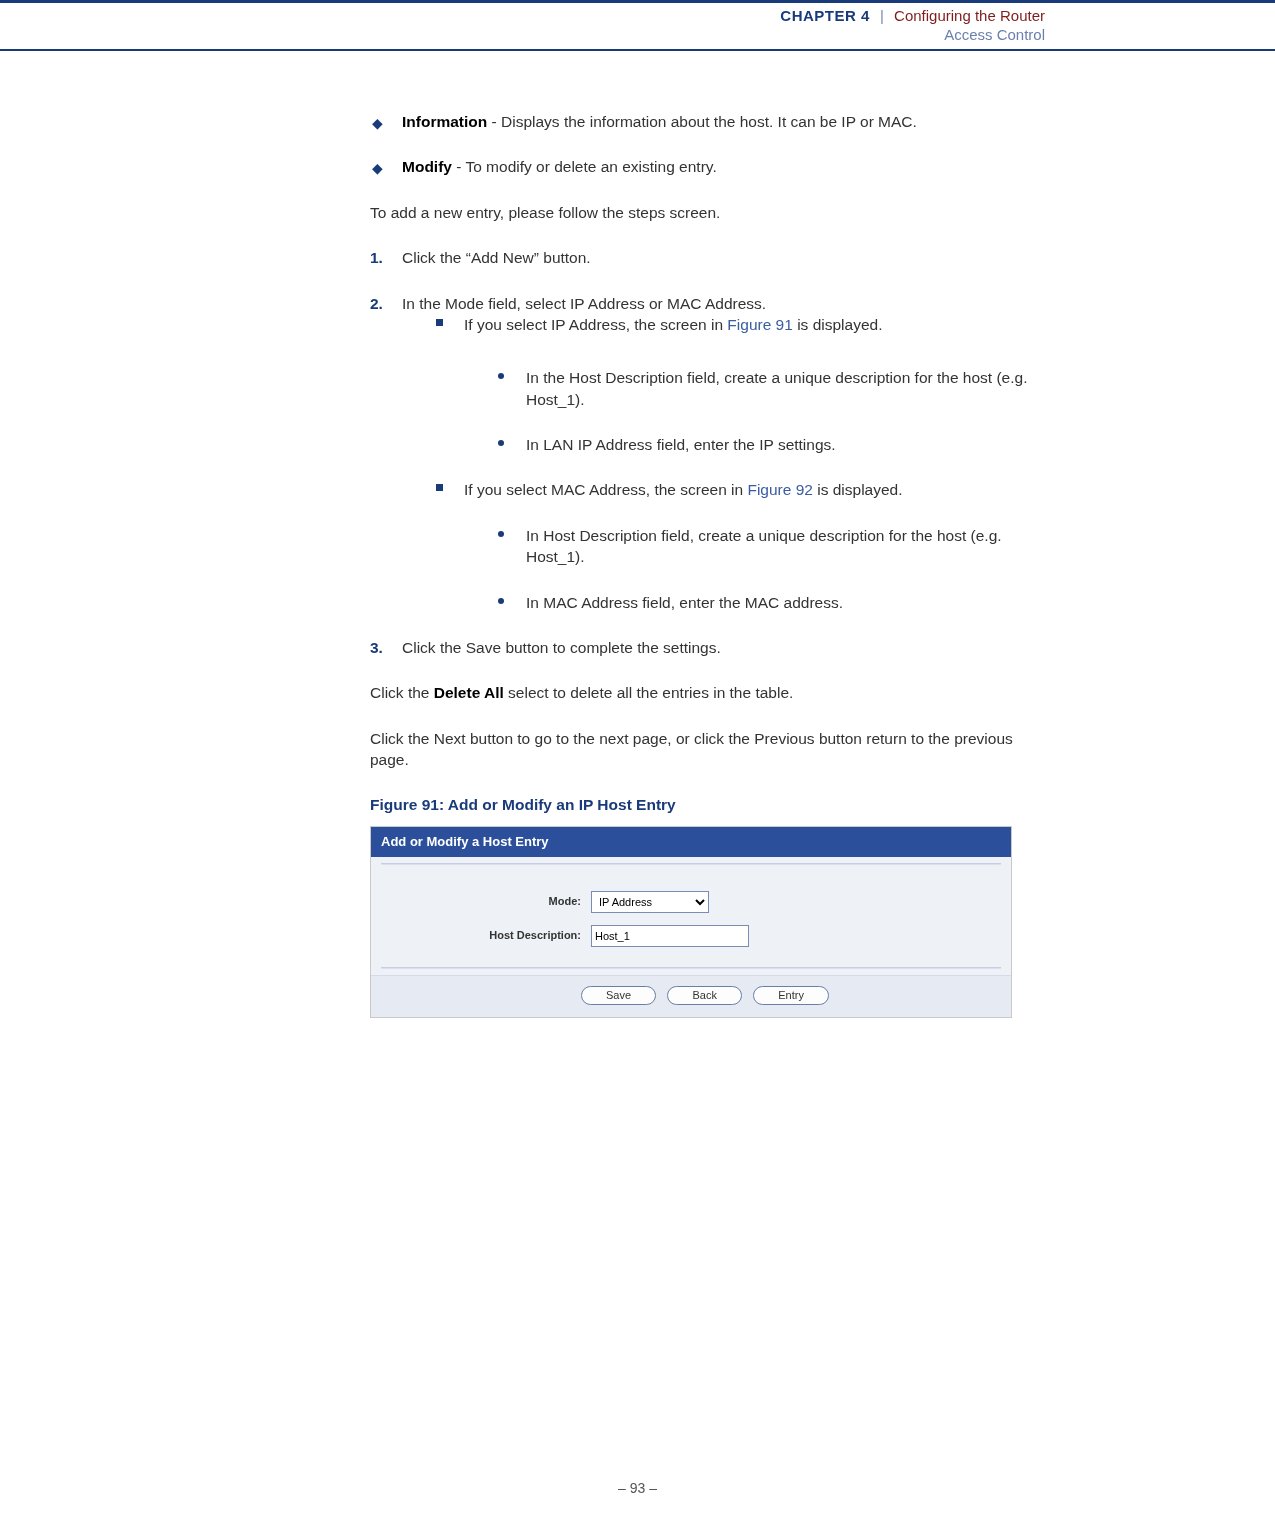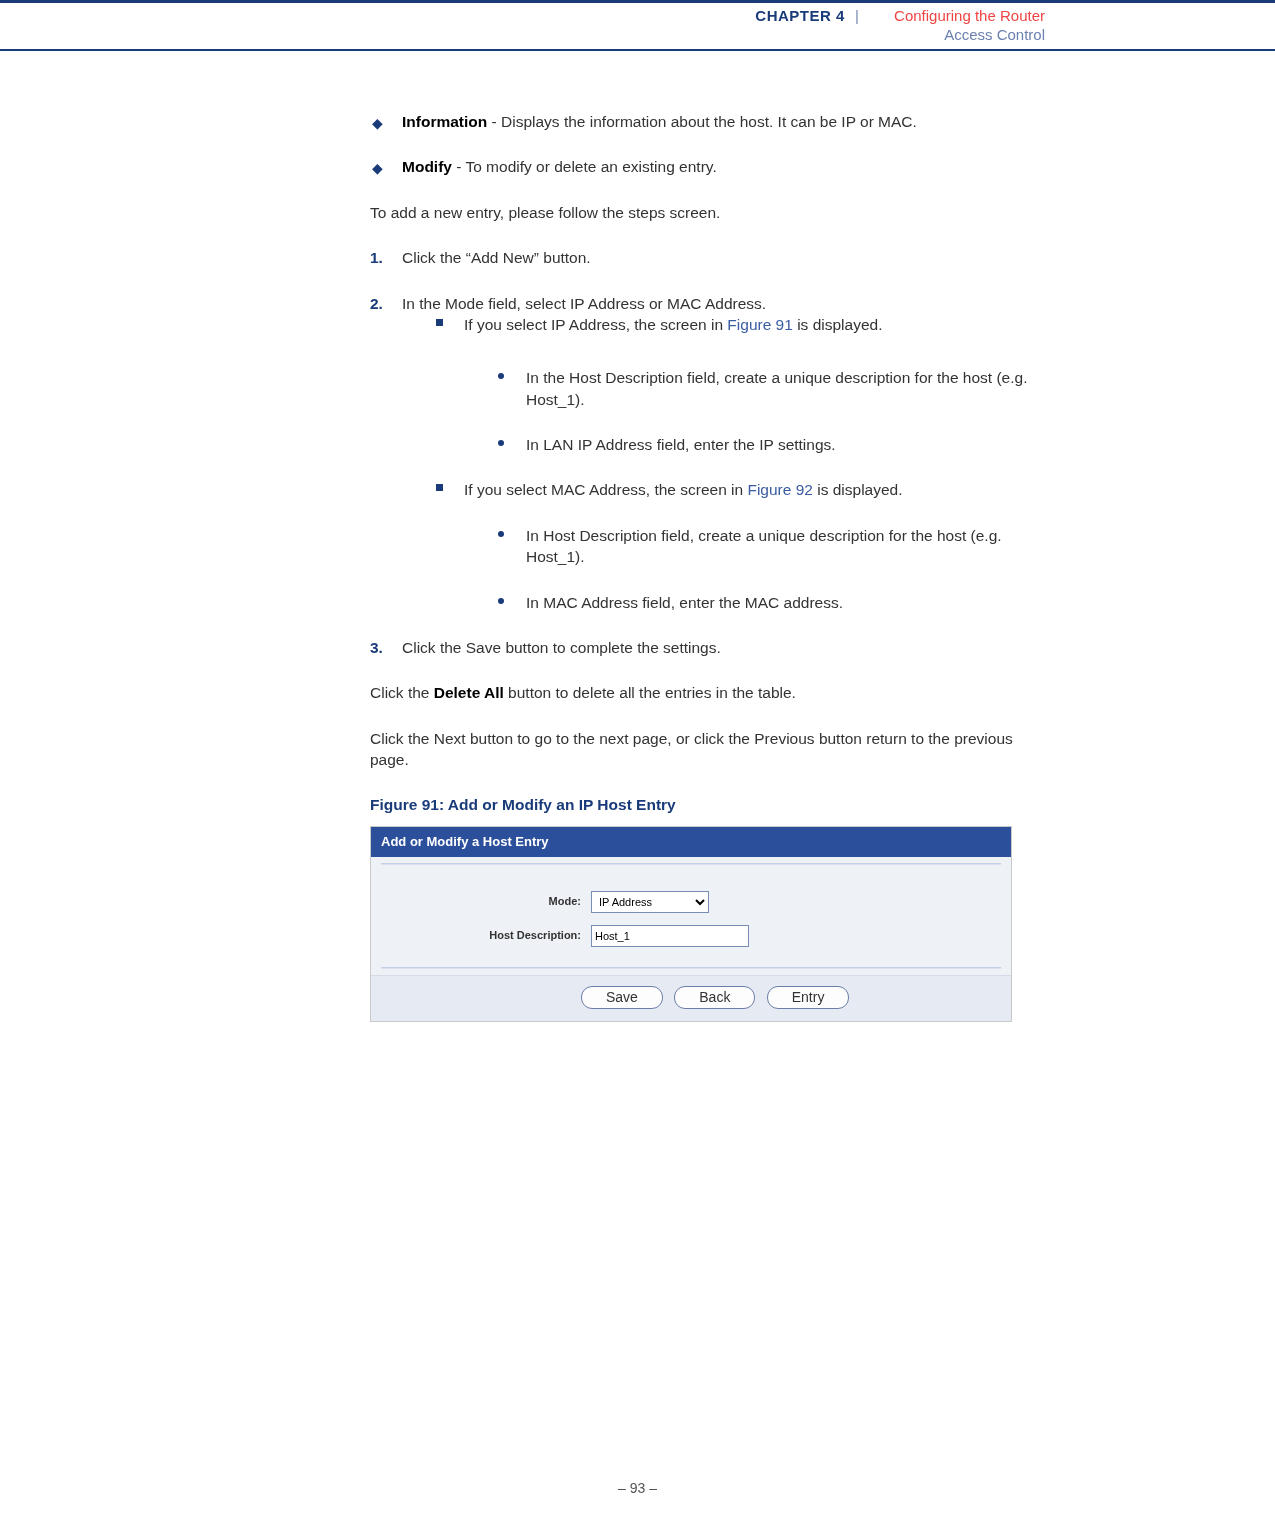--- a/index.html
+++ b/index.html
@@ -32,22 +32,21 @@
     font-variant: small-caps;
     font-weight: bold;
     color: #1a3b7a;
     letter-spacing: 0.5px;
   }
   .header-band .pipe {
     color: #7a8aaf;
     padding: 0 6px;
   }
   .header-band .chapter-title {
-    color: #ef4444;
-    margin-left: 25px;
+    color: #7f1d1d;
   }
   .header-band .section-title {
     display: block;
     color: #6b80b0;
     margin-top: 2px;
   }
   .content {
     margin: 60px 230px 0 370px;
     line-height: 1.38;
   }
@@ -165,21 +164,21 @@
     padding: 10px 10px 12px 210px;
     background: #e6eaf2;
     border-top: 1px solid #d5dbe8;
   }
   .router-fig .pill {
     display: inline-block;
     border: 1px solid #6b7ea8;
     border-radius: 11px;
     background: #fdfdfd;
     padding: 1px 24px;
-    font-size: 14px;
+    font-size: 11px;
     color: #333;
     margin-right: 8px;
     cursor: pointer;
   }
 
   .footer {
     position: absolute;
     bottom: 36px;
     left: 0; right: 0;
     text-align: center;
@@ -257,21 +256,21 @@
         </div>
       </div>
     </div>
 
     <div class="num-item">
       <span class="num">3.</span>
       <span>Click the Save button to complete the settings.</span>
     </div>
 
     <p class="para">
-      <span>Click the </span><b>Delete All</b><span> button to delete all the entries in the table.</span>
+      <span>Click the </span><b>Delete All</b><span> select to delete all the entries in the table.</span>
     </p>
 
     <p class="para">Click the Next button to go to the next page, or click the Previous button return to the previous page.</p>
 
     <div class="fig-title">Figure 91:  Add or Modify an IP Host Entry</div>
 
     <div class="router-fig">
       <div class="titlebar">Add or Modify a Host Entry</div>
       <div class="hr-row"></div>
       <div class="form-area">

